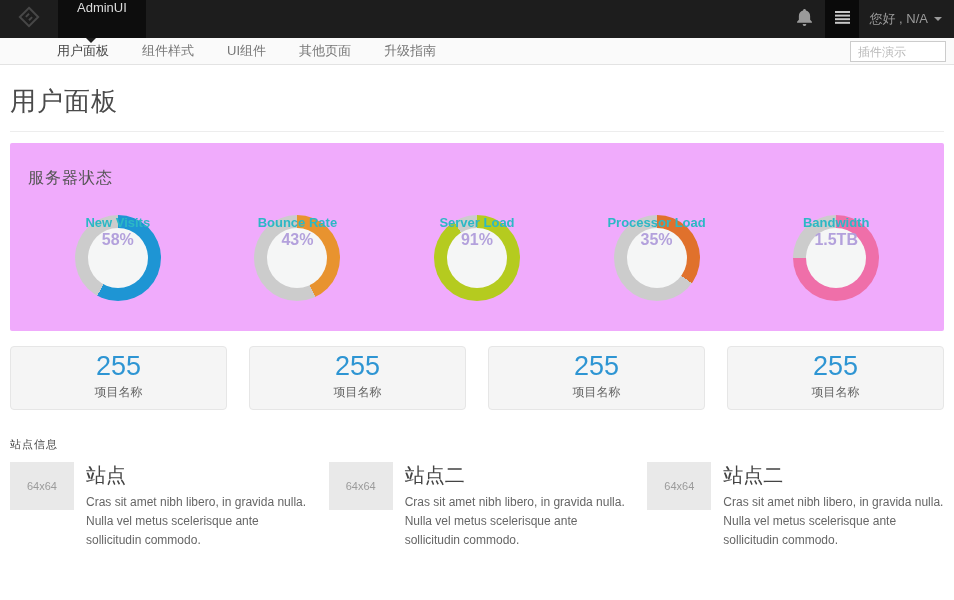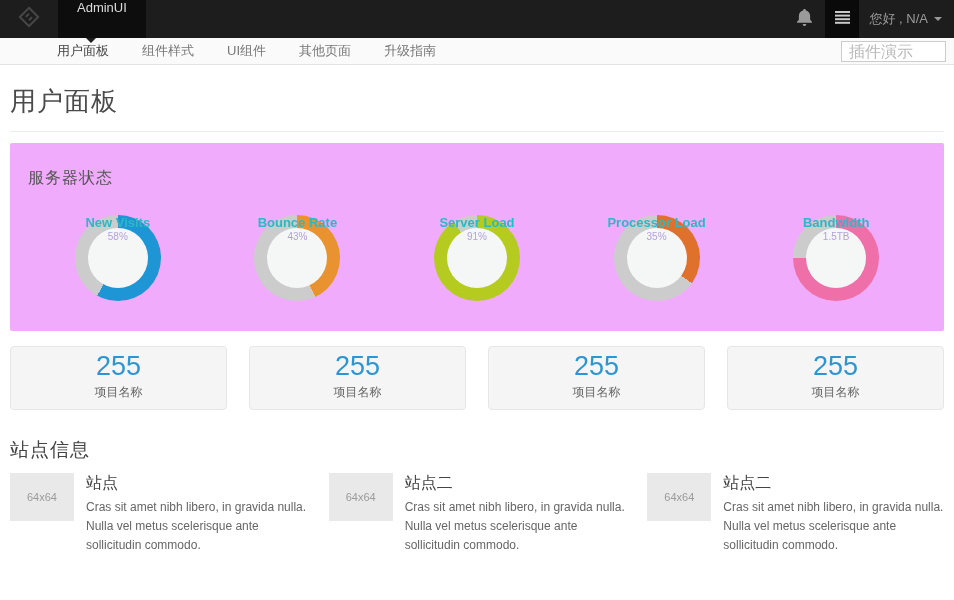--- a/index.html
+++ b/index.html
@@ -14,47 +14,47 @@
   .icon-btn { width:42px; display:flex; align-items:center; justify-content:center; cursor:pointer; }
   .icon-btn.list-block { background:#0a0a0a; width:34px; }
   .user-menu { color:#9a9a9a; font-size:13px; display:flex; align-items:center; padding:0 12px 0 10px; cursor:pointer; white-space:nowrap; }
   .caret-down { width:0; height:0; border:4px solid transparent; border-top-color:#9a9a9a; margin:4px 0 0 6px; }
 
   
   .subnav { height:27px; background:#fafafa; border-bottom:1px solid #e3e3e3; display:flex; align-items:center; padding-left:57px; position:relative; }
   .brand-caret { position:absolute; top:0; left:86px; width:0; height:0; border:5px solid transparent; border-top-color:#1d1d1d; }
   .subnav-item { font-size:13px; color:#777; margin-right:33px; cursor:pointer; white-space:nowrap; }
   .subnav-item.active { color:#444; }
-  .plugin-search { position:absolute; right:8px; top:3px; width:105px; height:21px; border:1px solid #ccc; padding:0 7px; font-size:16px; color:#555; background:#fff; outline:none; font-family:inherit; }
+  .plugin-search { position:absolute; right:8px; top:3px; width:96px; height:21px; border:1px solid #ccc; padding:0 7px; font-size:12px; color:#555; background:#fff; outline:none; font-family:inherit; }
   .plugin-search::placeholder { color:#b9b9b9; }
 
   
   .content { padding:0 10px; }
   .page-title { font-size:26px; font-weight:400; color:#4a4a4a; margin:19px 0 12px; letter-spacing:1px; }
   .title-rule { border:none; border-top:1px solid #ededed; margin:0 0 11px; }
 
   .panel { background:#f0abfc; border-radius:2px; padding:16px 18px 30px; }
   .panel-heading { font-size:16px; font-weight:400; color:#555; margin:9px 0 26px; letter-spacing:1px; }
   .donuts { display:flex; justify-content:space-around; }
   .donut { position:relative; width:86px; height:86px; border-radius:50%; }
   .donut-hole { position:absolute; inset:13px; background:#f5f6f6; border-radius:50%; }
   .donut-text { position:absolute; inset:0; display:flex; flex-direction:column; align-items:center; text-align:center; }
   .donut-label { font-size:13px; font-weight:700; color:var(--donut-label,#2cb8c5); white-space:nowrap; }
-  .donut-value { font-size:10px; font-weight:400; color:var(--donut-value,#b3a1dc); margin-top:1px; }
+  .donut-value { font-size:16px; font-weight:700; color:var(--donut-value,#b3a1dc); margin-top:1px; }
 
   .stats { display:grid; grid-template-columns:repeat(4,1fr); gap:22px; margin-top:15px; }
   .stat-box { background:#f5f5f5; border:1px solid #e6e6e6; border-radius:4px; text-align:center; padding:3px 8px 8px; }
   .stat-value { font-size:27px; color:var(--stat-value,#2e95d3); line-height:1.25; }
   .stat-label { font-size:12px; color:#666; }
 
-  .section-heading { font-size:19px; font-weight:400; color:#444; margin:27px 0 10px; letter-spacing:1px; }
+  .section-heading { font-size:11px; font-weight:400; color:#444; margin:27px 0 10px; letter-spacing:1px; }
   .sites { display:grid; grid-template-columns:repeat(3,1fr); gap:22px; }
   .site-item { display:flex; gap:12px; }
   .site-thumb { width:64px; height:48px; background:#e9e9e9; color:#9b9b9b; font-size:11px; display:flex; align-items:center; justify-content:center; flex:none; }
-  .site-title { font-size:16px; font-weight:400; color:#444; margin-bottom:4px; }
+  .site-title { font-size:20px; font-weight:400; color:#444; margin-bottom:4px; }
   .site-text { font-size:12px; color:#666; line-height:1.6; }
 
   .news-heading { margin-top:24px; }
 </style>
 </head>
 <body>
 
 <div class="screen">
 
   <header class="topbar">

